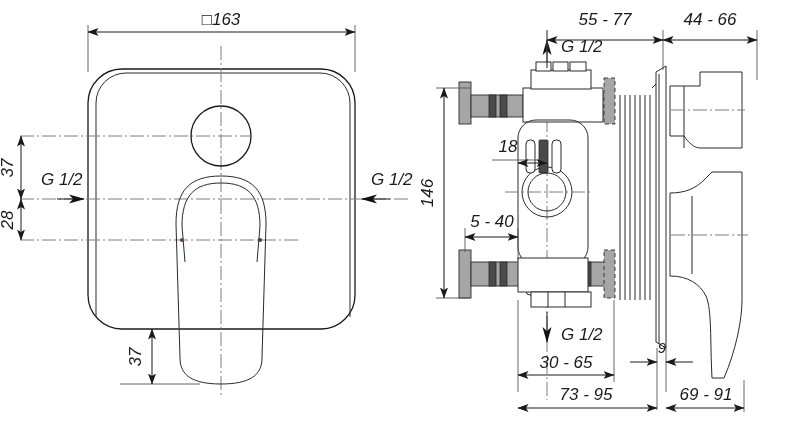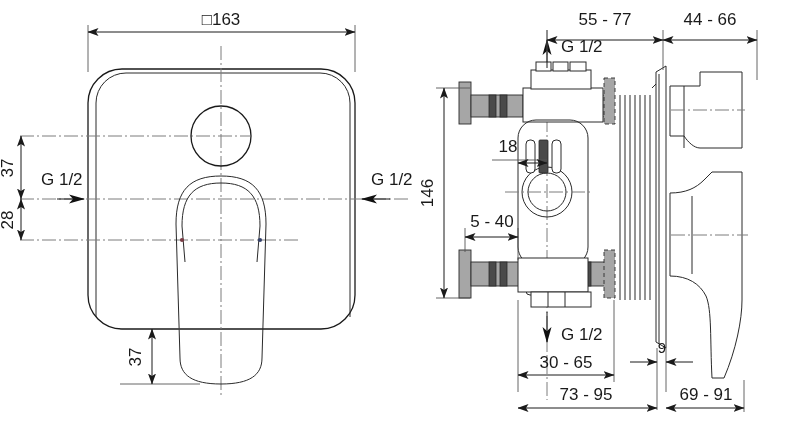--- a/index.html
+++ b/index.html
@@ -9,20 +9,21 @@
   }
   body {
     font-family: "Liberation Sans", sans-serif;
   }
   #sheet {
     position: relative;
     width: 786px;
     height: 427px;
     background: #ffffff;
     overflow: hidden;
+    font-style: italic;
   }
   #sheet svg {
     position: absolute;
     left: 0;
     top: 0;
   }
   text {
     font-family: "Liberation Sans", sans-serif;
     fill: #1a1a1a;
   }

